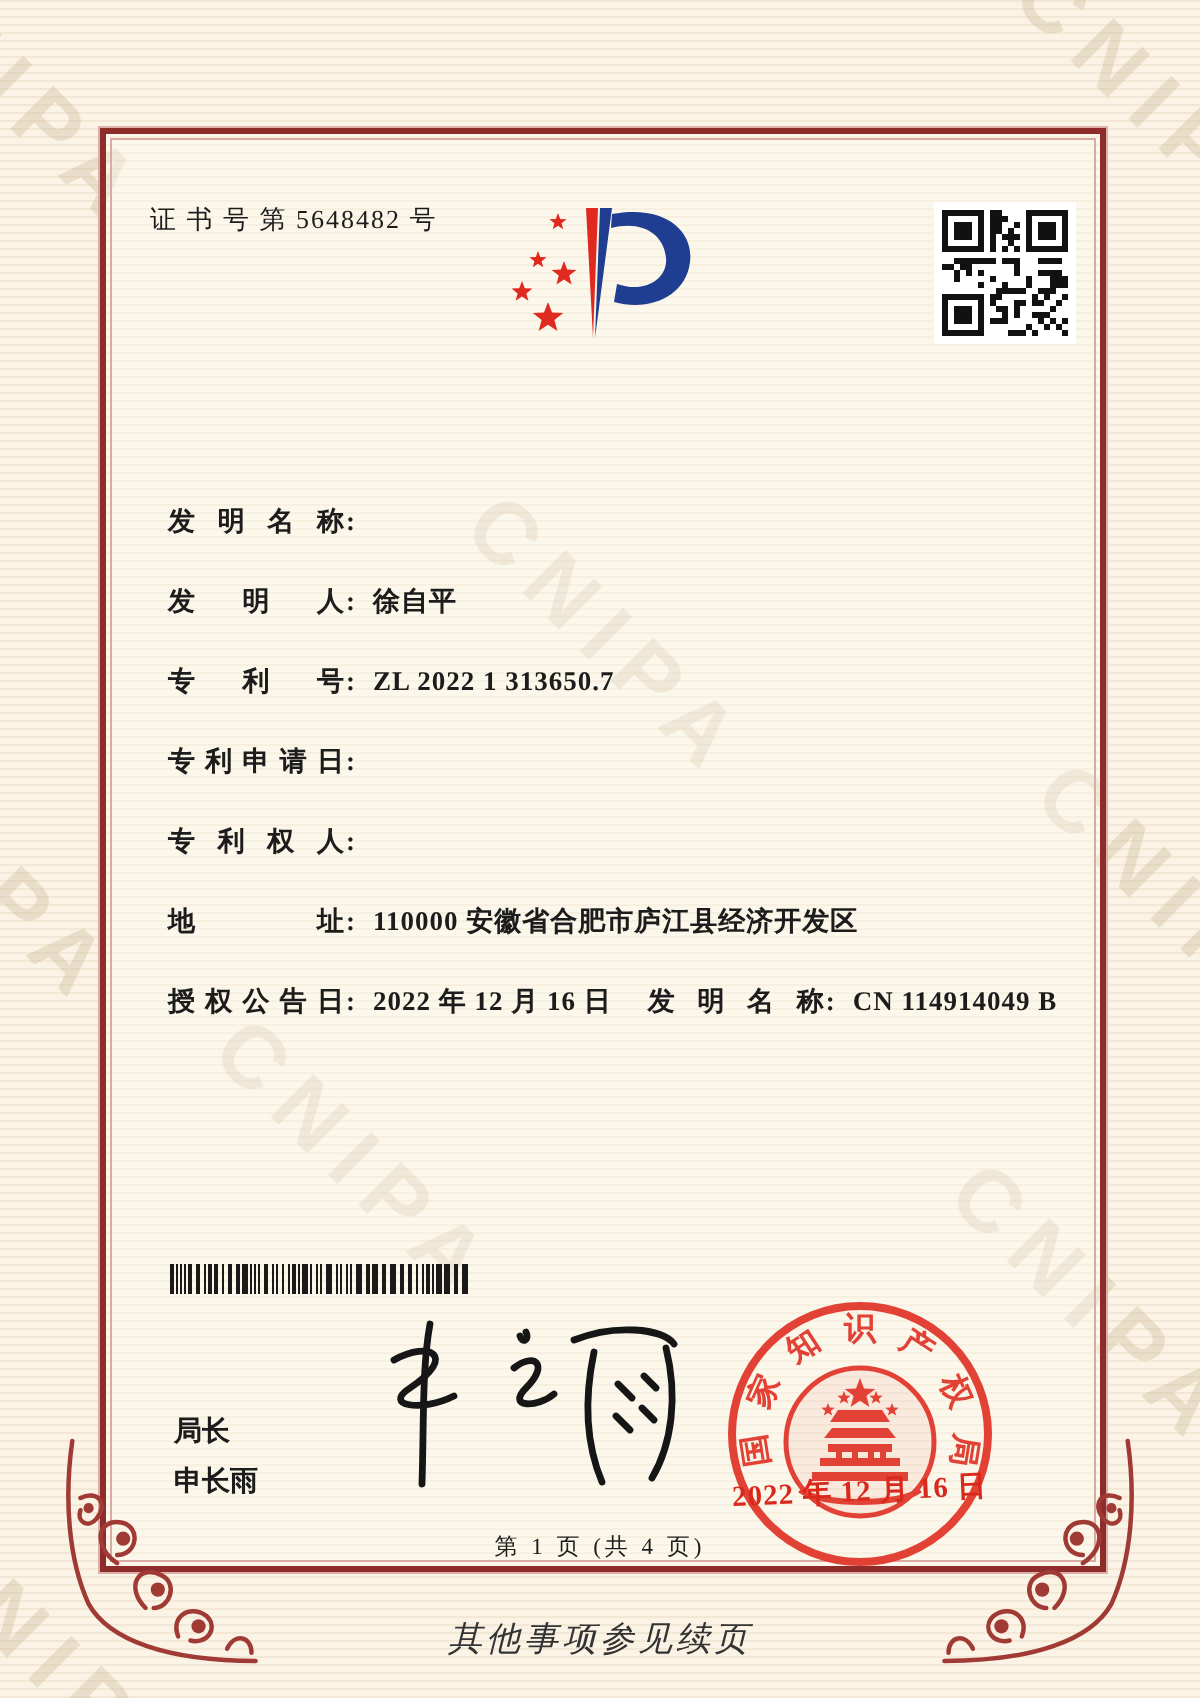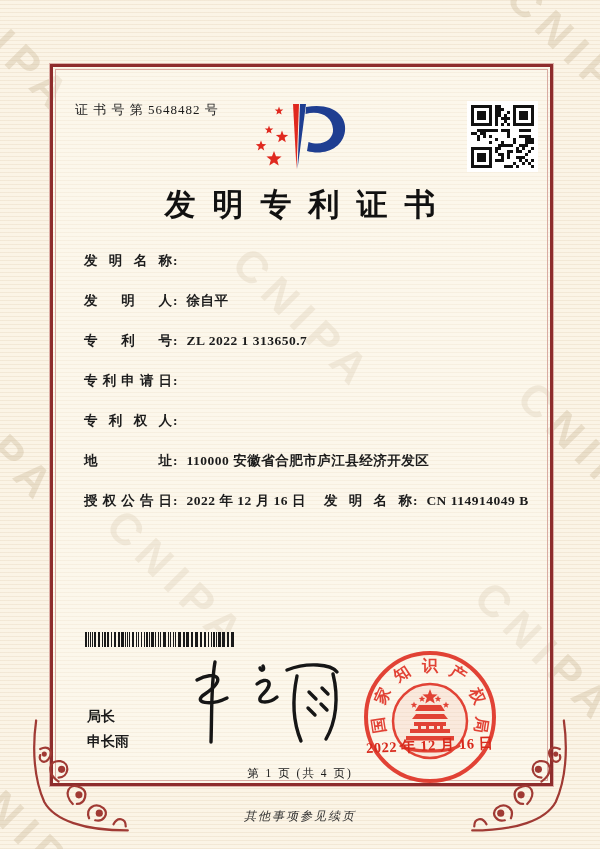--- a/index.html
+++ b/index.html
@@ -52,21 +52,21 @@
   .barcode .gap{background:transparent;height:100%;}
   .director{position:absolute;left:87px;top:684px;font-size:14px;font-weight:700;line-height:25px;margin-top:20px;}
   .sig{position:absolute;left:183px;top:652px;width:165px;height:95px;}
   .seal{position:absolute;left:355px;top:645px;width:150px;height:150px;opacity:0.95;mix-blend-mode:multiply;}
   .seal-date{
     position:absolute;left:366px;top:736px;width:140px;z-index:4;
     color:#d8291c;font-size:14.5px;font-weight:700;letter-spacing:0.5px;
     transform:rotate(-2.5deg);white-space:nowrap;
   }
   .page-num{position:absolute;left:50px;top:766px;width:500px;text-align:center;font-size:11.5px;letter-spacing:2px;}
-  .cont-note{position:absolute;left:50px;top:808px;width:500px;text-align:center;font-size:12px;font-style:italic;letter-spacing:2px;color:#333;}
+  .cont-note{position:absolute;left:50px;top:808px;width:500px;text-align:center;font-size:17px;font-style:italic;letter-spacing:2px;color:#333;}
   .orn{position:absolute;width:112px;height:118px;z-index:3;pointer-events:none;}
   .orn-left{left:28px;top:718px;}
   .orn-right{left:460px;top:718px;transform:scaleX(-1);}
 </style>
 </head>
 <body>
 
 <div id="watermarks">
     <div class="wm" style="left: -42px; top: -38px;">CNIPA</div>
     <div class="wm" style="left: 258px; top: 238px;">CNIPA</div>
@@ -327,21 +327,20 @@
       <rect x="16" y="64" width="3" height="3" fill="#111"></rect>
       <rect x="19" y="64" width="3" height="3" fill="#111"></rect>
       <rect x="22" y="64" width="3" height="3" fill="#111"></rect>
       <rect x="37" y="64" width="3" height="3" fill="#111"></rect>
       <rect x="40" y="64" width="3" height="3" fill="#111"></rect>
       <rect x="43" y="64" width="3" height="3" fill="#111"></rect>
       <rect x="49" y="64" width="3" height="3" fill="#111"></rect>
       <rect x="64" y="64" width="3" height="3" fill="#111"></rect>
     </svg>
 
-  <div class="title">发明专利证书</div>
 
   <div class="fields">
     <div class="frow">
       <span class="flabel">发明名称</span>
         <span class="fcolon">:</span>
     </div>
     <div class="frow">
       <span class="flabel">发明人</span>
         <span class="fcolon">:</span>
       <span class="fvalue">徐自平</span>

